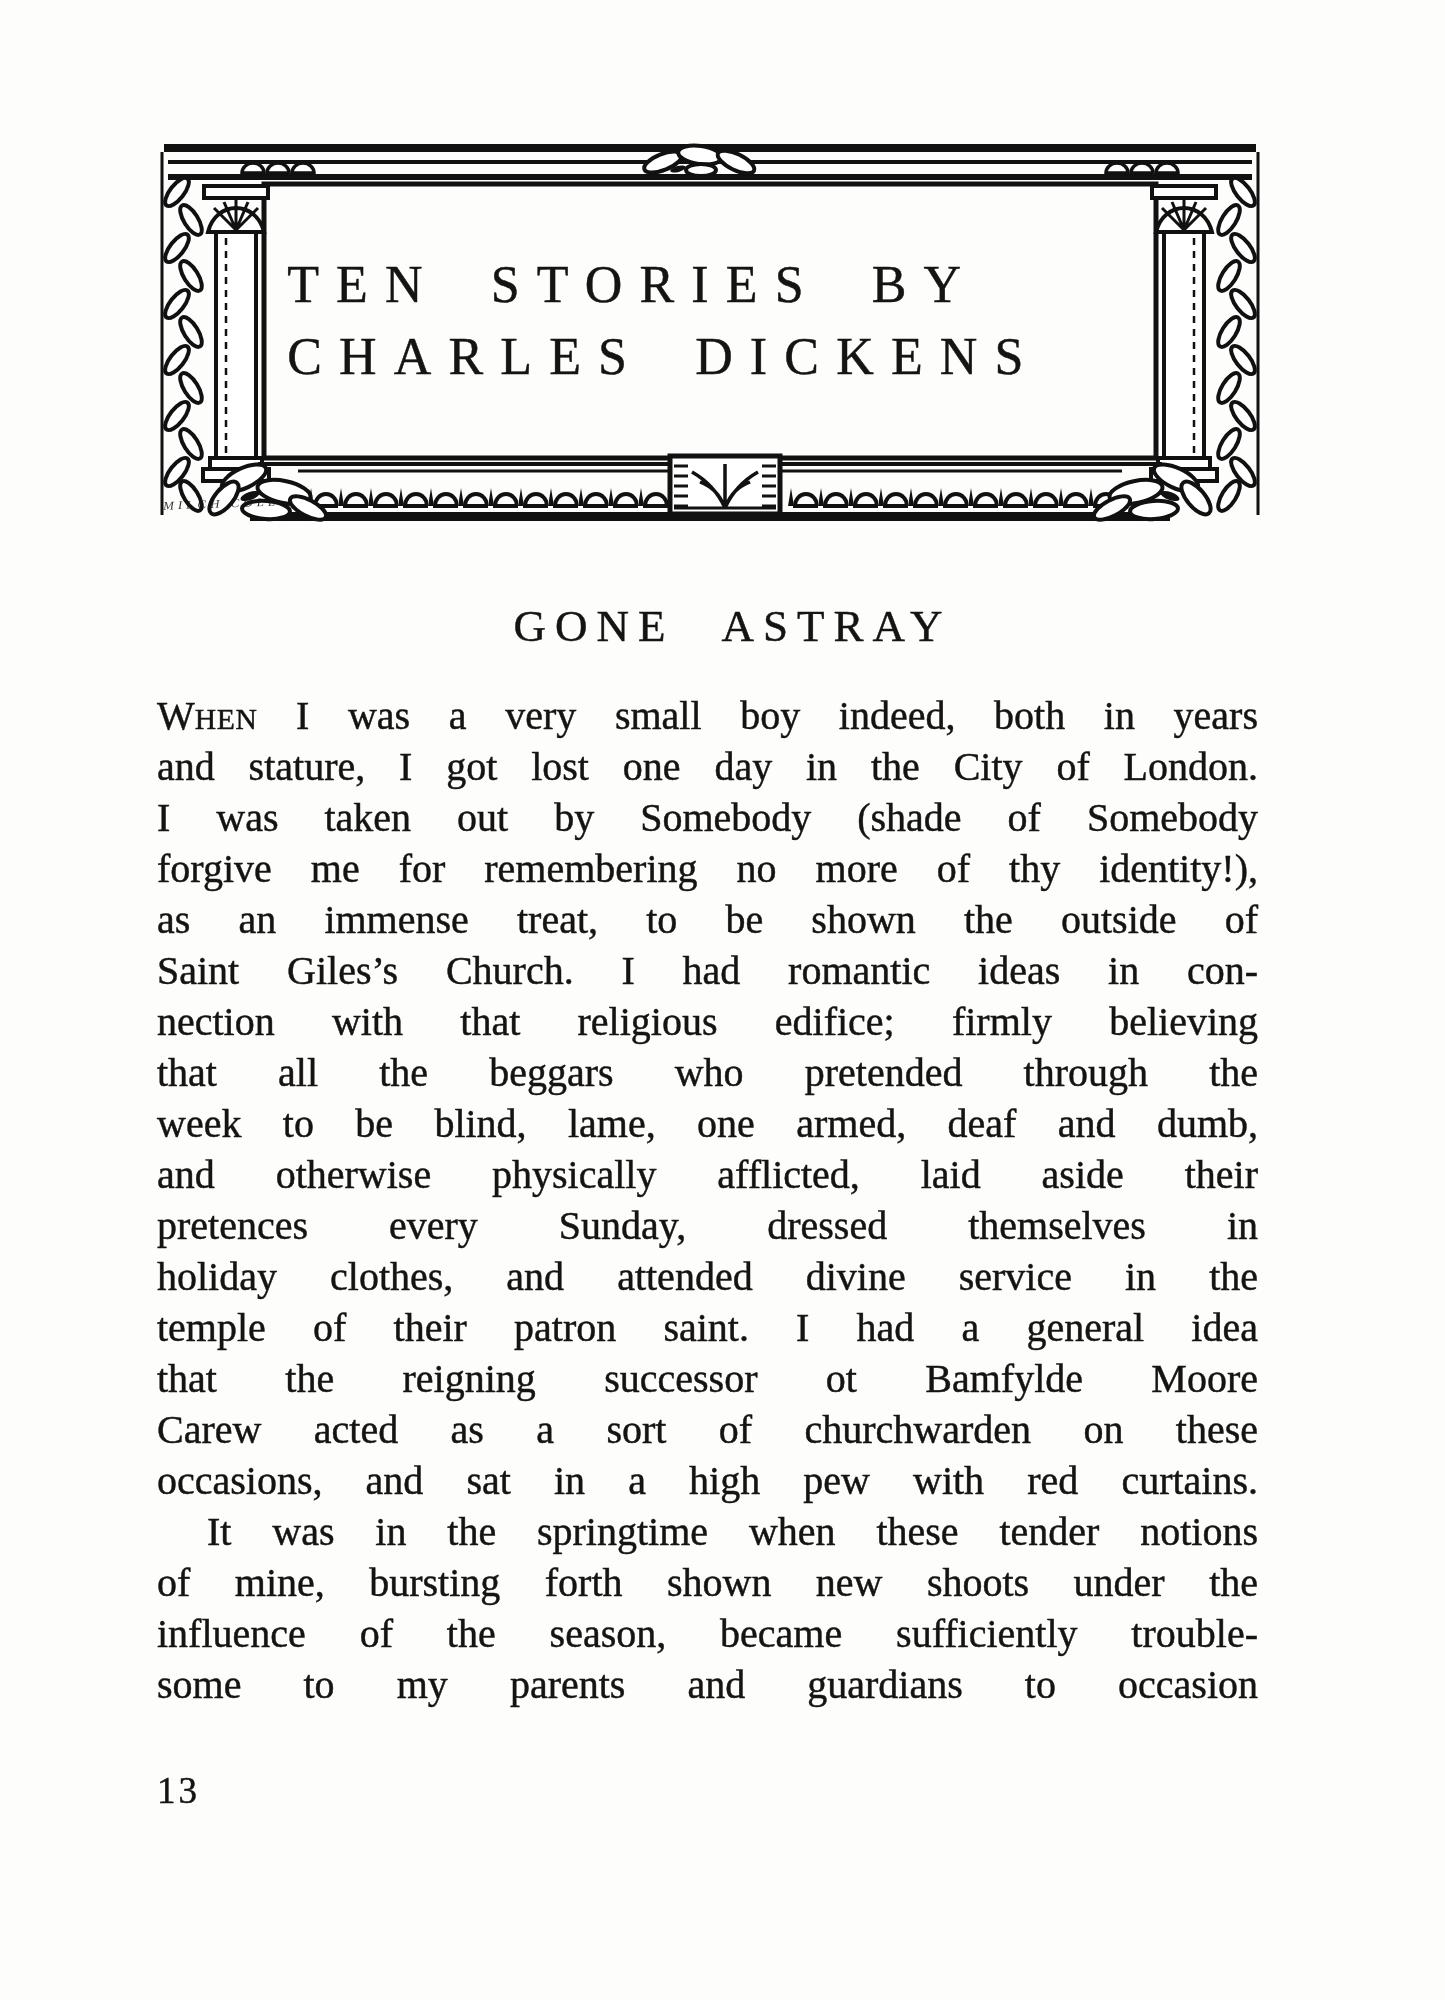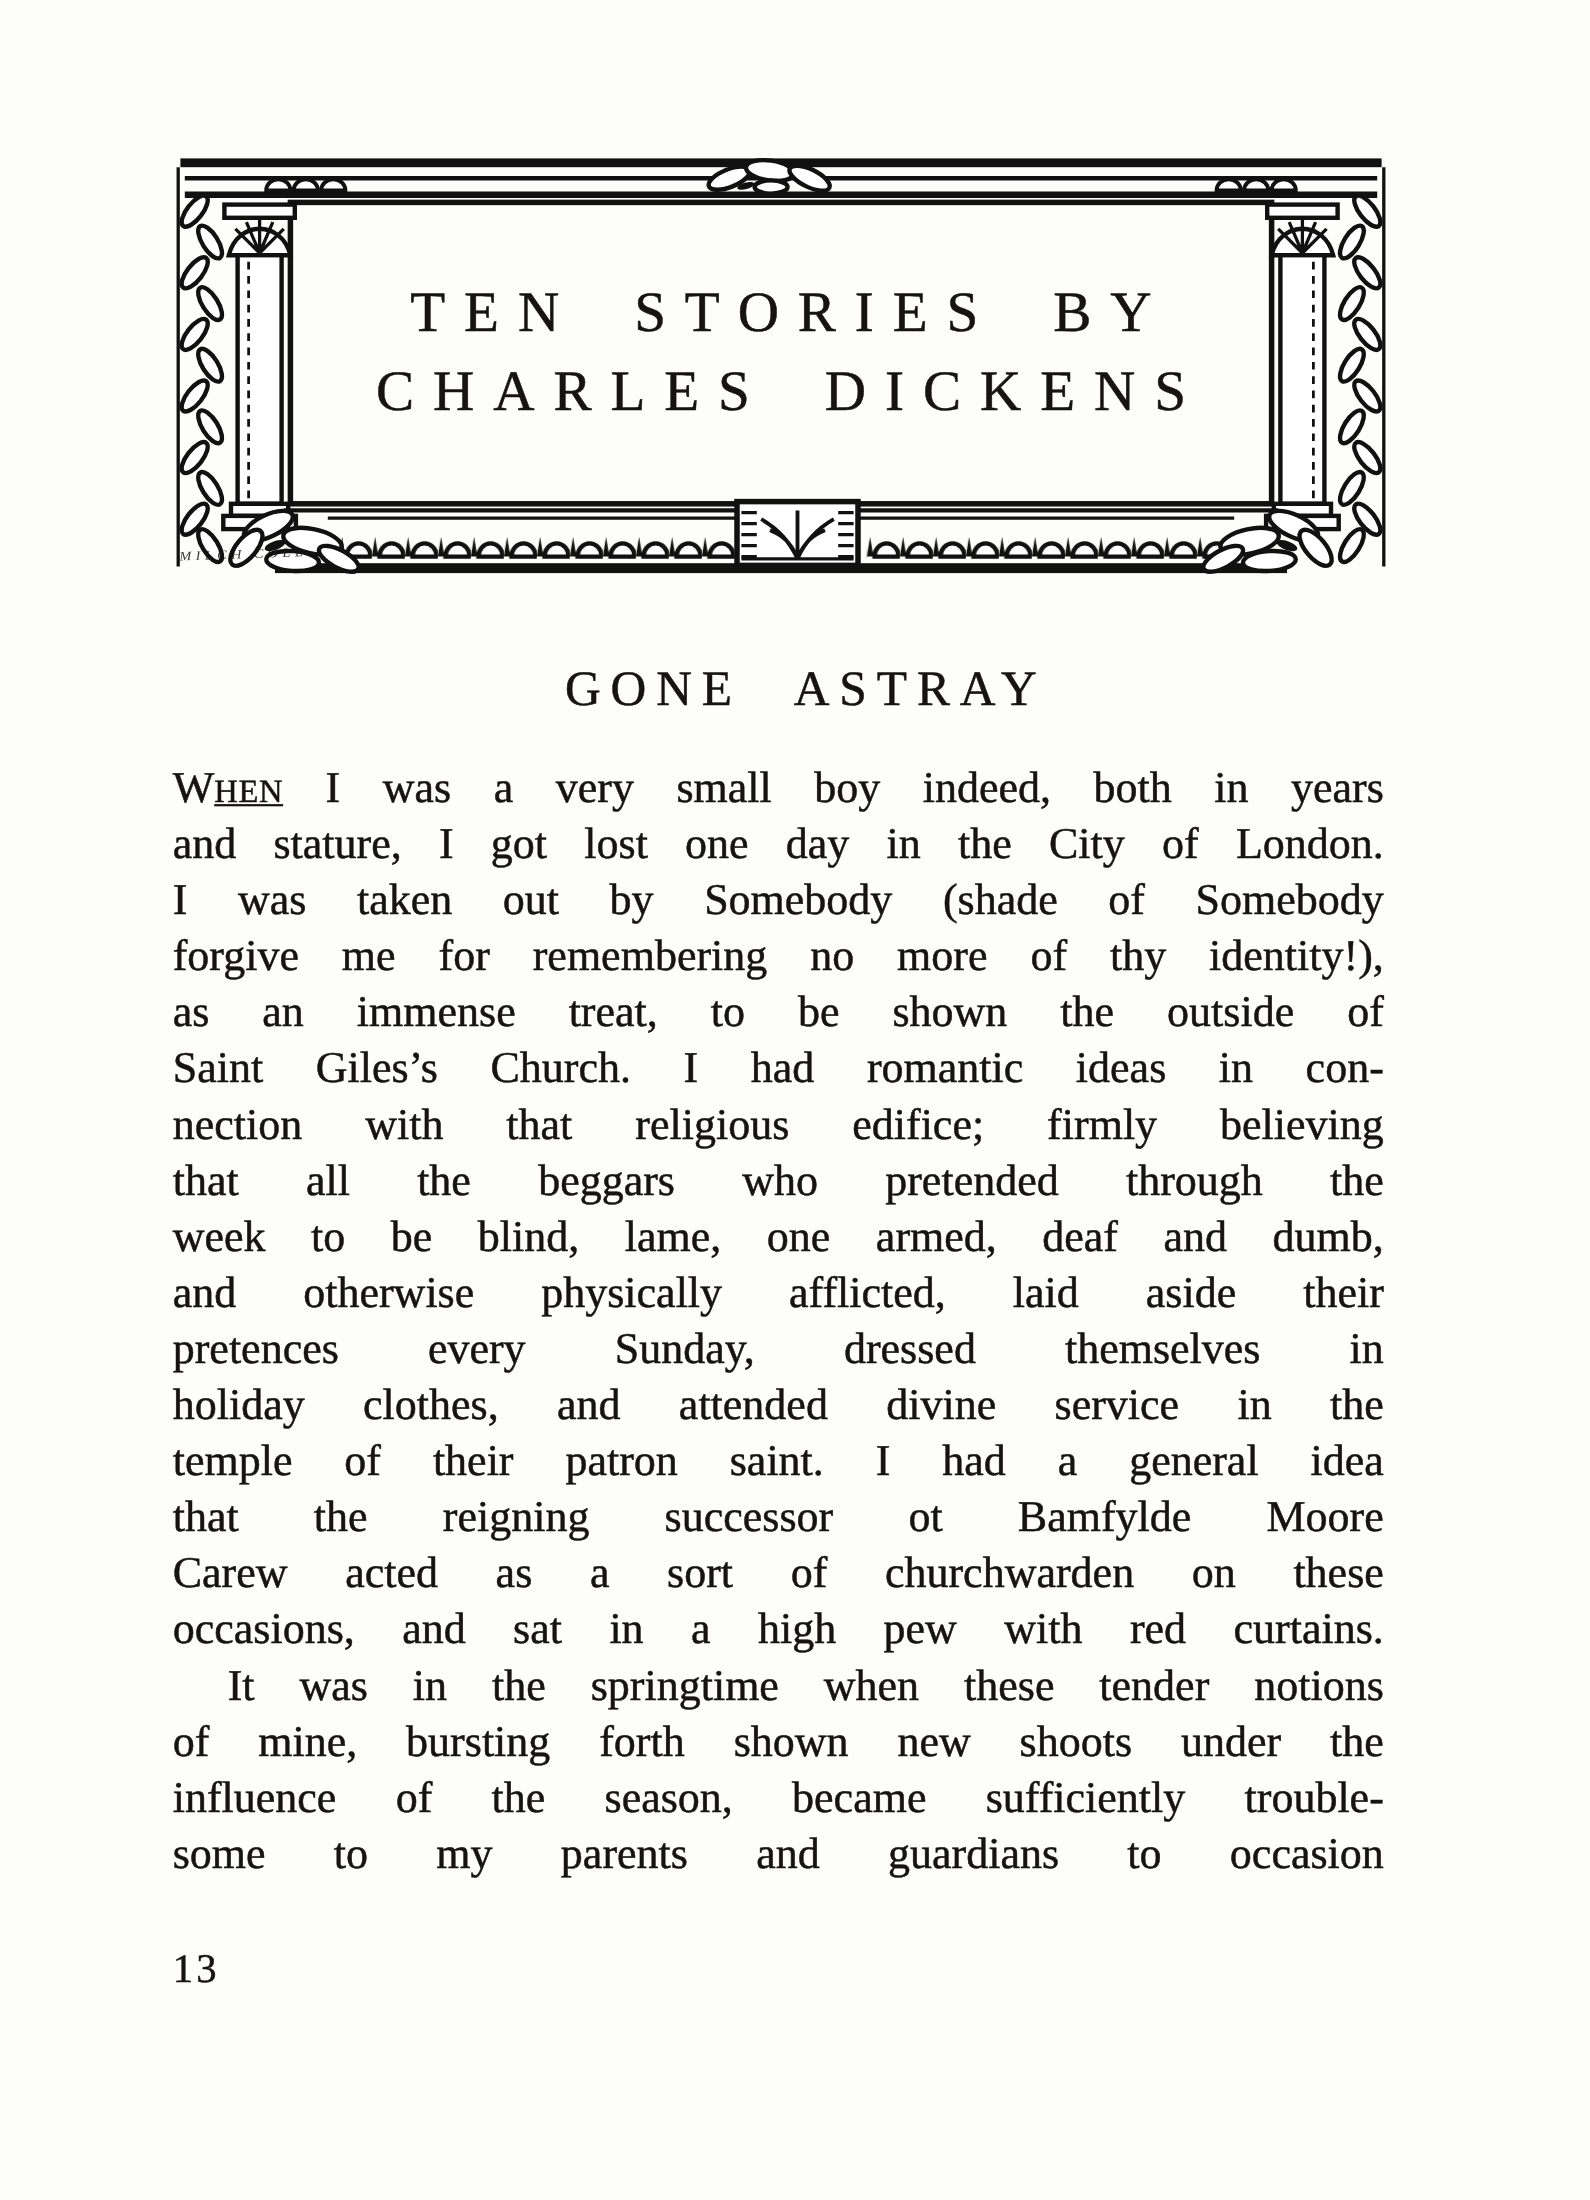--- a/index.html
+++ b/index.html
@@ -13,21 +13,21 @@
   }
   .ink{ -webkit-text-stroke:0.45px #161412; }
 
   
   .plate{
     position:absolute; left:158px; top:140px; width:1104px; height:385px;
   }
   .plate svg{ position:absolute; left:0; top:0; }
   .plate-text{
     position:absolute; left:112px; right:112px; top:46px; bottom:70px;
-    display:flex; flex-direction:column; align-items:center; justify-content:center;
+    display:flex; flex-direction:column; justify-content:center;
     gap:20px;
   }
   .plate-line{
     font-size:52px; letter-spacing:0.33em; word-spacing:0.40em;
     padding-left:0.33em; white-space:nowrap; line-height:1;
   }
   .signature{
     position:absolute; left:5px; top:356px;
     font-size:13px; letter-spacing:4px; font-style:italic;
     transform:rotate(-2deg) scaleY(0.9); opacity:.85; white-space:nowrap;
@@ -46,21 +46,21 @@
     position:absolute; left:157px; top:690px; width:1101px;
     font-size:40px; line-height:51px;
   }
   .line{
     text-align:justify;
     text-align-last:justify;
     -moz-text-align-last:justify;
     height:51px; white-space:normal;
   }
   .line.indent{ text-indent:50px; }
-  .lead .sc{ font-size:0.74em; letter-spacing:0.02em;text-decoration:underline; }
+  .lead .sc{ font-size:0.74em; letter-spacing:0.02em; }
 
   
   .folio{
     position:absolute; left:157px; top:1772px; width:1101px;
     font-size:37px; letter-spacing:3px; line-height:1;
   }
 </style>
 </head>
 <body>
 

